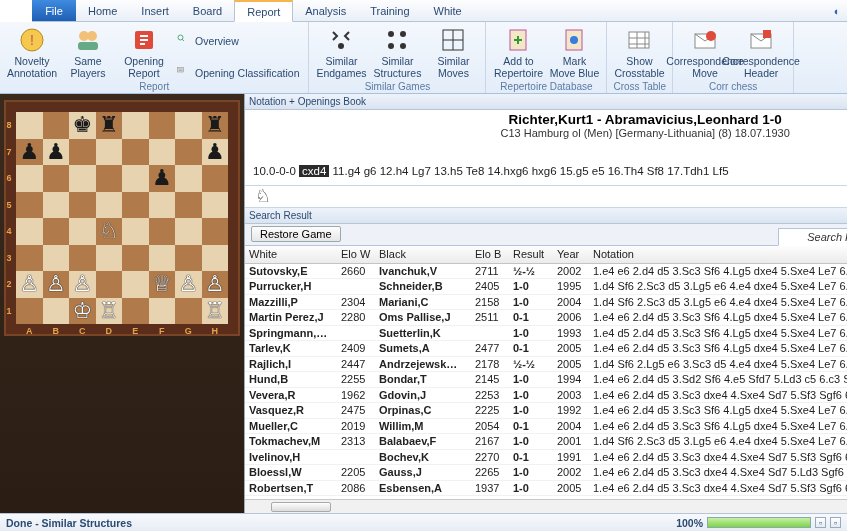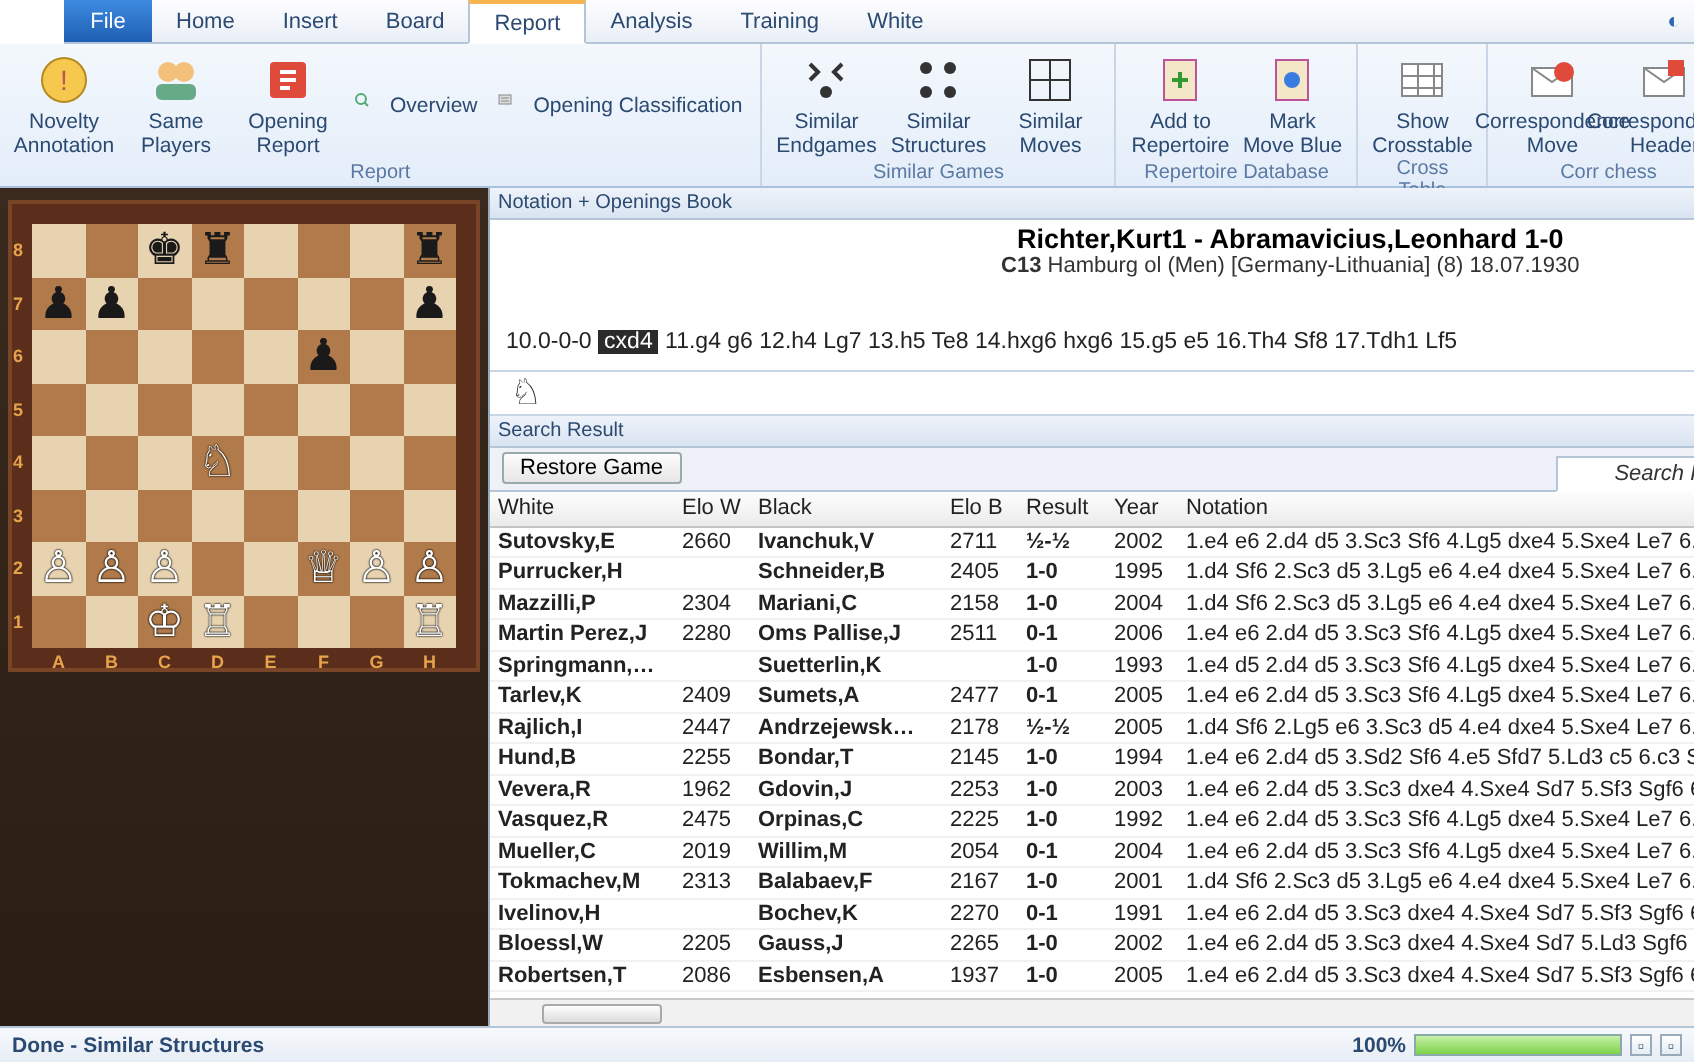--- a/index.html
+++ b/index.html
@@ -12,21 +12,21 @@
 .menubar .tab.active { background:#fff; border:1px solid #b6c4d8; border-bottom:1px solid #fff; border-top:2px solid #f7b44f; margin-bottom:-1px; }
 .menubar .help { margin-left:auto; width:20px; display:flex; align-items:center; justify-content:center; color:#2b66b2; }
 
 
 .ribbon { height: 72px; background: linear-gradient(#f4f8fd,#e3edf9); border-bottom:1px solid #aac0df; display:flex; font-size:10.5px; color:#2b4a72; }
 .ribgroup { border-right:1px solid #c8d6e8; padding:2px 6px 0 6px; display:flex; flex-direction:column; }
 .ribgroup .items { display:flex; gap:4px; flex:1; }
 .ribgroup .label { text-align:center; font-size:10px; color:#5b7aa3; padding-bottom:1px; }
 .bigbtn { display:flex; flex-direction:column; align-items:center; justify-content:flex-start; width:52px; padding-top:2px; cursor:pointer; text-align:center; line-height:1.1; }
 .bigbtn .ic { width:28px; height:28px; margin-bottom:2px; }
-.smallcol { display:flex; justify-content:flex-end; gap:4px; }
+.smallcol { display:flex; flex-direction:column; justify-content:flex-end; gap:16px; }
 .smallbtn { display:flex; align-items:center; gap:4px; padding:1px 3px; cursor:pointer; white-space:nowrap; }
 .smallbtn .ic { width:14px; height:14px; }
 
 
 .main { display:flex; height: calc(531px - 22px - 72px - 18px); }
 
 
 .boardwrap { width:248px; background: linear-gradient(#3a2a1e,#2b1d14); padding:6px 4px 0 4px; }
 .boardframe { width:236px; height:236px; margin:0 auto; background:#5a2e1a; padding:10px; border:2px solid #7a4426; position:relative; }
 .board { width:100%; height:100%; display:grid; grid-template-columns:repeat(8,1fr); grid-template-rows:repeat(8,1fr); }
@@ -41,21 +41,21 @@
 .filelabels span { flex:1; text-align:center; font-size:9px; color:#e7a24c; font-weight:bold; }
 
 
 .rightpane { flex:1; display:flex; flex-direction:column; border-left:1px solid #9ab; }
 
 .panehdr { height:16px; background:linear-gradient(#eef3fa,#d9e4f1); border-bottom:1px solid #b6c4d8; display:flex; align-items:center; font-size:10px; color:#2b4a72; padding:0 4px; }
 
 .gamehdr { text-align:center; padding:2px 0; font-size:12px; }
 .gamehdr .title { font-weight:bold; font-size:13.5px; }
 .gamehdr .sub { font-size:11px; color:#333; }
-.gamehdr .sub b { font-weight:bold; }
+.gamehdr .sub b { font-weight:normal; }
 
 .notation { font-size:11.5px; padding:4px 8px; line-height:1.55; color:#222; border-bottom:1px solid #c8d6e8; }
 .notation .cur { background:#2b2b2b; color:#fff; padding:0 3px; }
 
 .piecefilter { height:22px; border-bottom:1px solid #c8d6e8; display:flex; align-items:center; padding:0 10px; font-size:18px; color:#333; }
 
 .searchhdr { height:16px; background:linear-gradient(#eef3fa,#d9e4f1); border-bottom:1px solid #b6c4d8; display:flex; align-items:center; font-size:10px; color:#2b4a72; padding:0 4px; }
 
 .tabsrow { height:22px; display:flex; align-items:flex-end; background:#eef2f8; border-bottom:1px solid #b6c4d8; font-size:11px; }
 .tabsrow .btn { margin:0 6px 3px 6px; padding:1px 8px; background:linear-gradient(#fdfdfd,#e6e6e6); border:1px solid #9aa; border-radius:2px; cursor:pointer; font-size:11px; }

